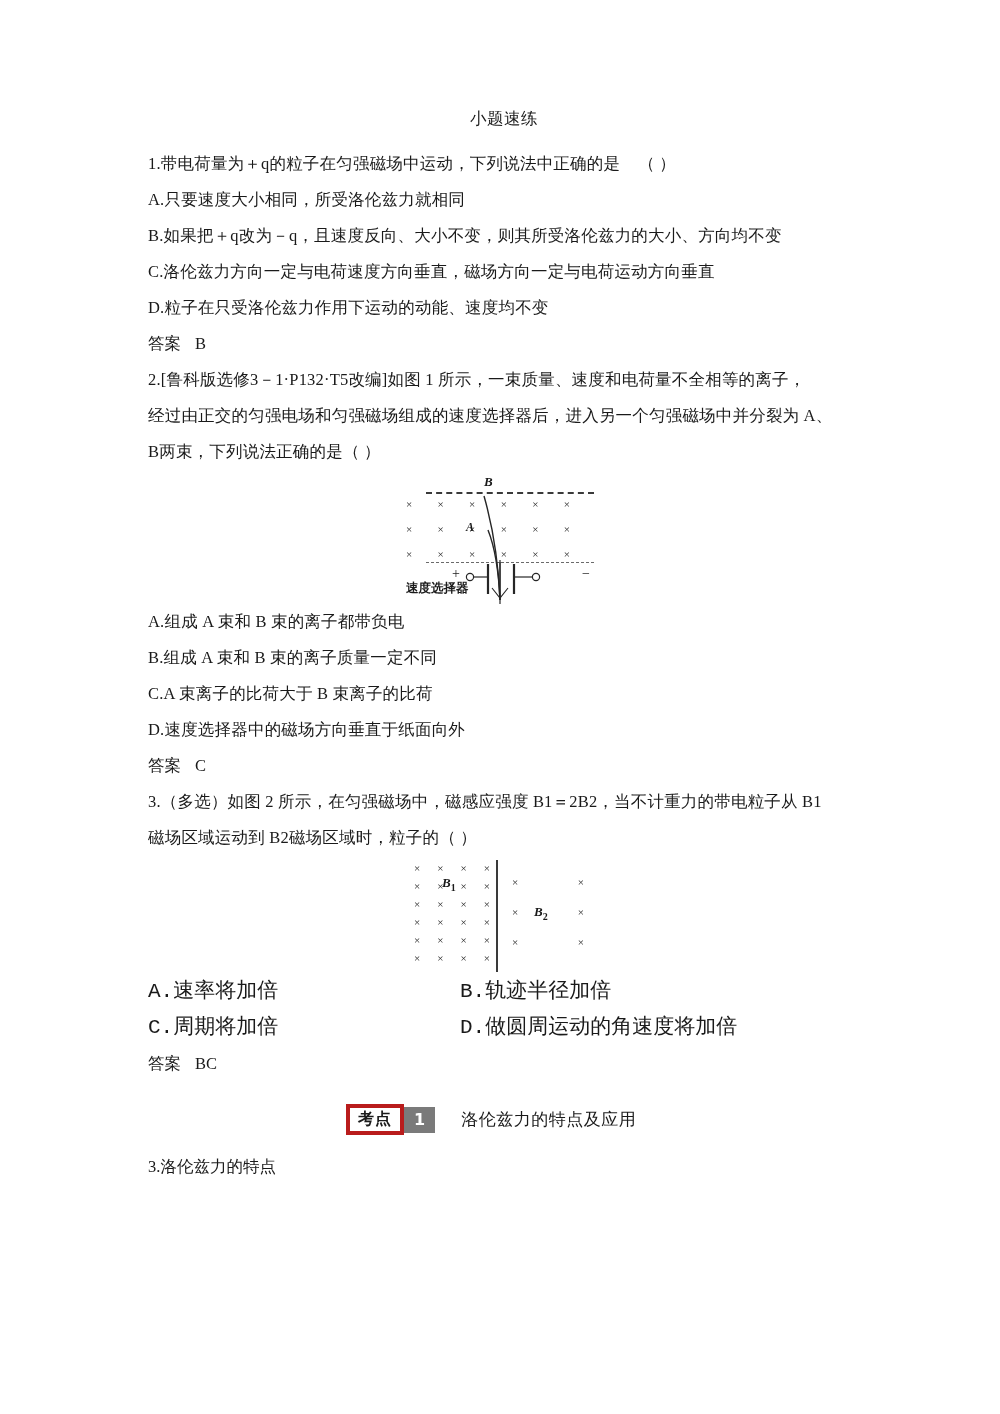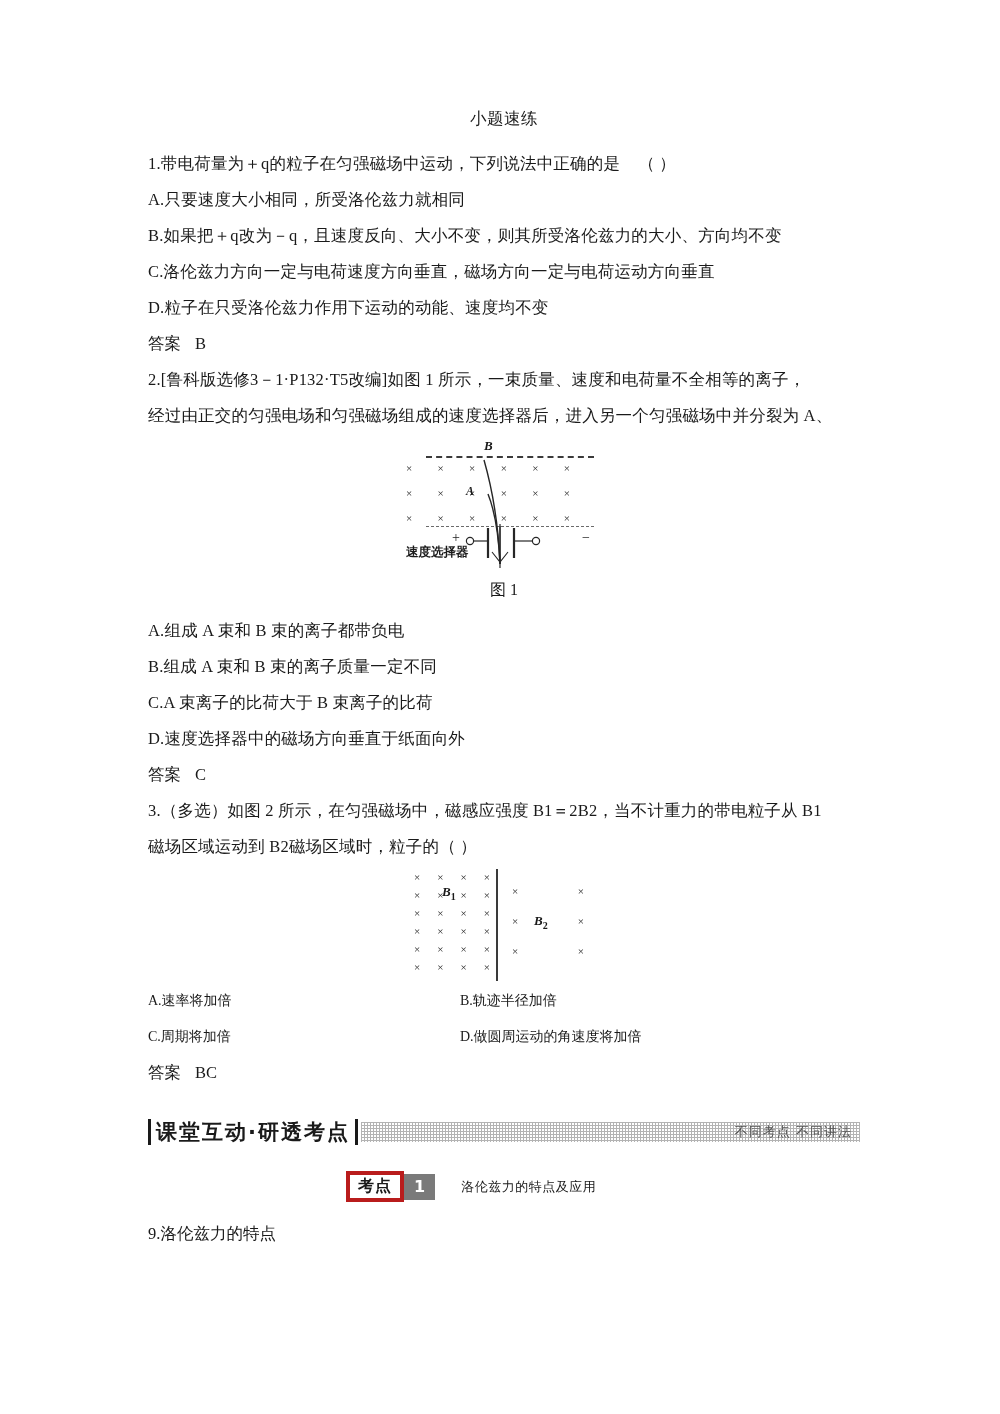--- a/index.html
+++ b/index.html
@@ -170,22 +170,23 @@
     position: absolute;
     left: 120px; top: 42px;
     font-style: italic;
     font-weight: bold;
     font-size: 13px;
   }
 
   
   .opt-cols {
     display: flex;
-    font-size: 14px;
+    font-size: 21px;
     line-height: 36px;
+    font-family: Liberation Mono, monospace;
   }
   .opt-cols .c1 { width: 312px; }
   .opt-cols .c2 { flex: 1; }
 
   
   .banner {
     position: relative;
     height: 34px;
     margin-top: 24px;
     display: flex;
@@ -253,21 +254,21 @@
     background: #7a7a7a;
     color: #ffffff;
     font-family: "DejaVu Sans", "Liberation Sans", sans-serif;
     font-weight: bold;
     font-size: 16px;
     padding: 3px 10px 3px 10px;
     line-height: 20px;
   }
   .kd-title {
     margin-left: 26px;
-    font-size: 13px;
+    font-size: 17px;
     letter-spacing: 0.5px;
   }
 
   .sub-head {
     font-size: 16.5px;
     line-height: 36px;
     margin-top: 14px;
   }
 </style>
 </head>
@@ -286,20 +287,21 @@
     <div class="line">C.洛伦兹力方向一定与电荷速度方向垂直，磁场方向一定与电荷运动方向垂直</div>
     <div class="line">D.粒子在只受洛伦兹力作用下运动的动能、速度均不变</div>
     <div class="answer-line">
       <span>答案</span><span class="val">B</span>
     </div>
 
     <div class="line">
       <span>2.</span><span>[鲁科版选修3－1·P132·T5改编]</span><span>如图 1 所示，一束质量、速度和电荷量不全相等的离子，</span>
     </div>
     <div class="line">经过由正交的匀强电场和匀强磁场组成的速度选择器后，进入另一个匀强磁场中并分裂为 A、</div>
+    <div class="line">B两束，下列说法正确的是（        ）</div>
 
     <div class="fig-wrap">
       <div class="fig1">
         <div class="blabel">B</div>
         <div class="fieldbox"></div>
 
         <div class="xrow" style="top:22px;">
           <span>×</span>
           <span>×</span>
           <span>×</span>
@@ -345,21 +347,20 @@
           <circle cx="132" cy="101" r="3.6" fill="none" stroke="#262626" stroke-width="1.2"></circle>
 
           <path d="M 88 112 L 96 122 L 104 112" fill="none" stroke="#262626" stroke-width="1.1"></path>
         </svg>
 
         <div class="plus">+</div>
         <div class="minus">−</div>
         <div class="selector-label">速度选择器</div>
       </div>
     </div>
-    <div class="fig-caption">图 1</div>
 
     <div class="line">A.组成 A 束和 B 束的离子都带负电</div>
     <div class="line">B.组成 A 束和 B 束的离子质量一定不同</div>
     <div class="line">C.A 束离子的比荷大于 B 束离子的比荷</div>
     <div class="line">D.速度选择器中的磁场方向垂直于纸面向外</div>
     <div class="answer-line">
       <span>答案</span><span class="val">C</span>
     </div>
 
     <div class="line">
@@ -439,30 +440,23 @@
       <div class="c2">B.轨迹半径加倍</div>
     </div>
     <div class="opt-cols">
       <div class="c1">C.周期将加倍</div>
       <div class="c2">D.做圆周运动的角速度将加倍</div>
     </div>
     <div class="answer-line">
       <span>答案</span><span class="val">BC</span>
     </div>
 
-    <div class="banner">
-      <div class="bar"></div>
-      <div class="btitle">课堂互动·研透考点</div>
-      <div class="bar2"></div>
-      <div class="dots"></div>
-      <div class="bsub">不同考点  不同讲法</div>
-    </div>
 
     <div class="kaodian-row">
       <div class="kd-label">考点</div>
       <div class="kd-num">1</div>
       <div class="kd-title">洛伦兹力的特点及应用</div>
     </div>
 
-    <div class="sub-head">9.洛伦兹力的特点</div>
+    <div class="sub-head">3.洛伦兹力的特点</div>
 
   </div>
 </div>
 
 </body></html>

